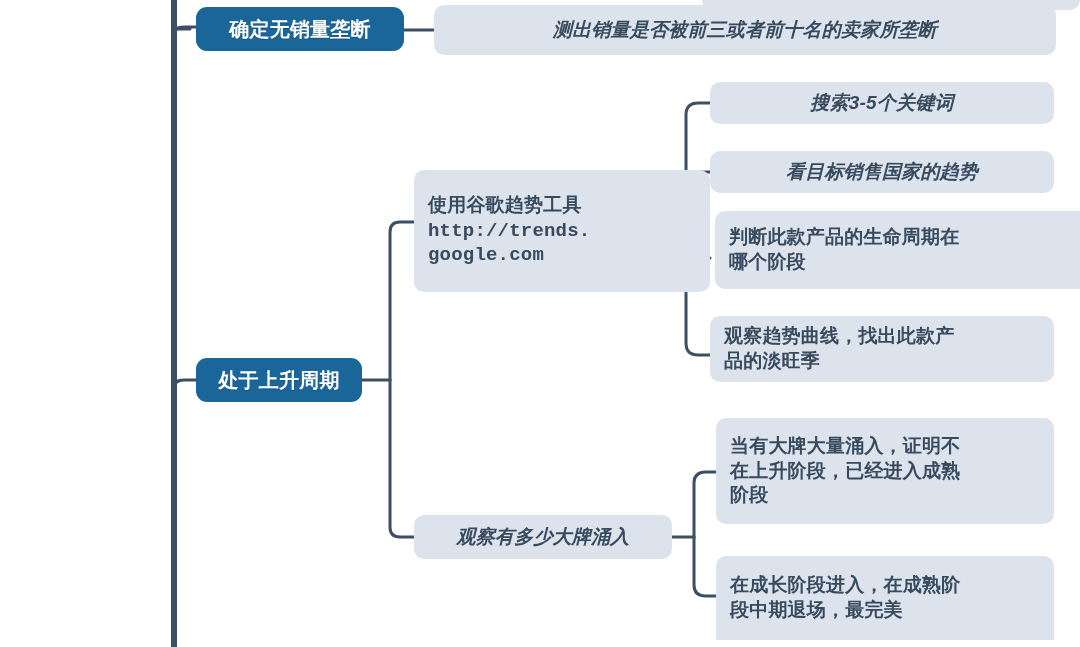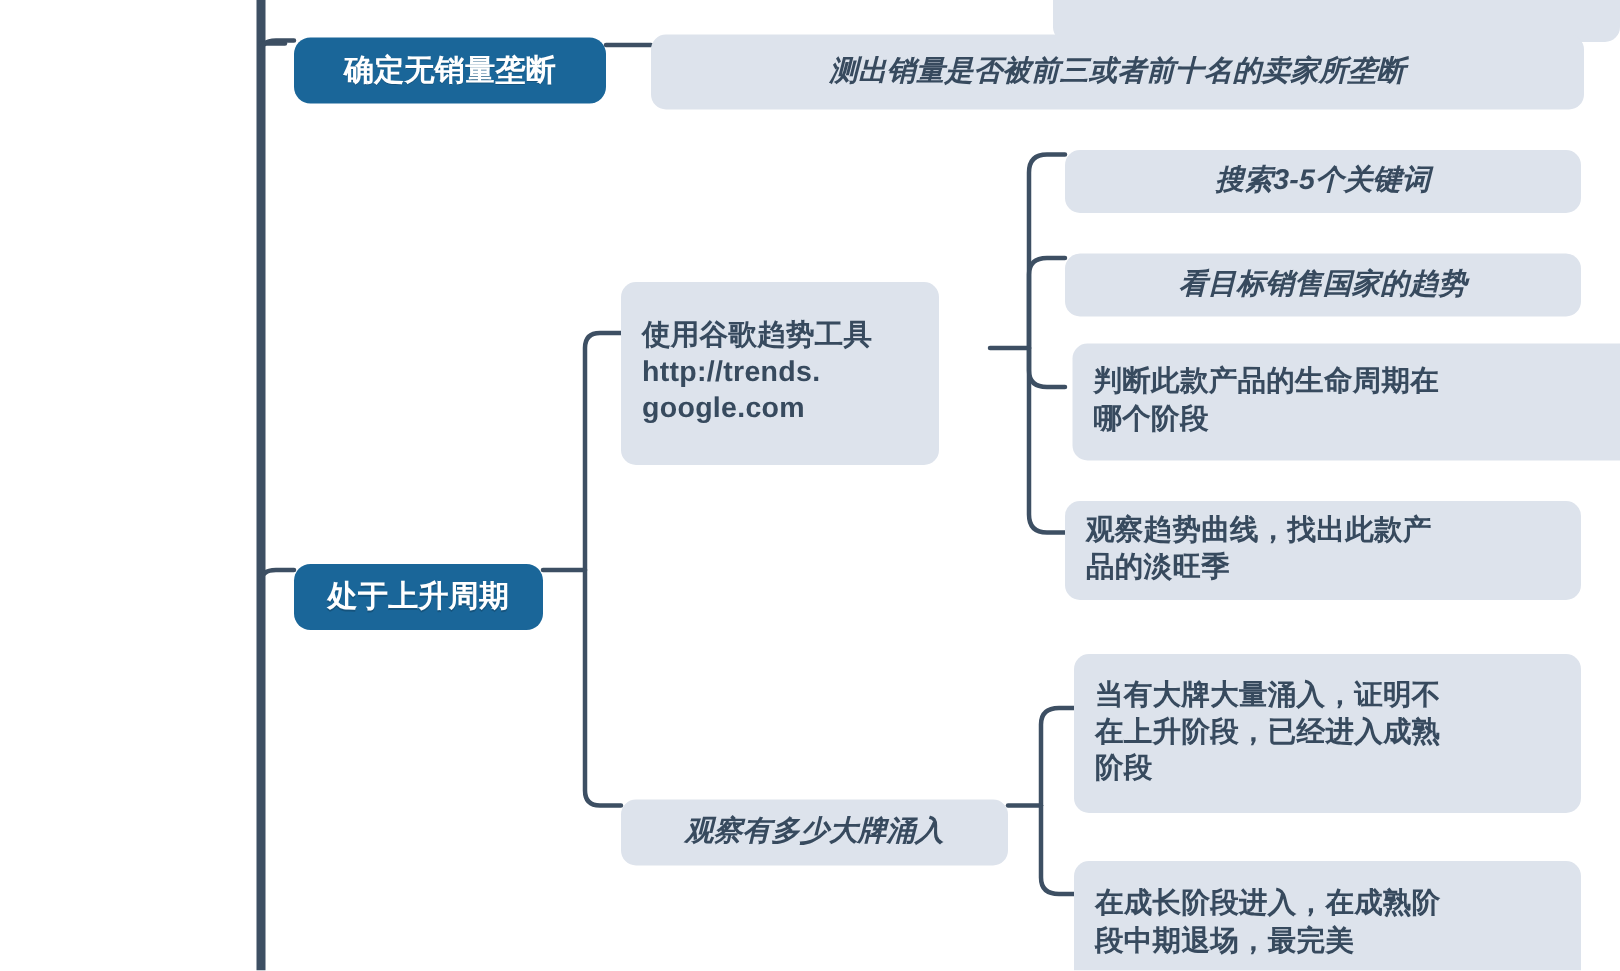--- a/index.html
+++ b/index.html
@@ -26,21 +26,20 @@
   .node {
     position: absolute;
     box-sizing: border-box;
     display: flex;
     align-items: center;
     border-radius: 10px;
     font-weight: bold;
     line-height: 1.30;
     letter-spacing: 0.2px;
     white-space: pre-wrap;
-    margin-top: 18px;
   }
   .node.root {
     background: #1a6699;
     color: #ffffff;
     border-radius: 11px;
     justify-content: center;
     text-align: center;
     font-size: 20px;
     padding: 6px 12px;
     text-shadow: 0 1px 0 rgba(0,0,0,0.18);
@@ -104,21 +103,21 @@
   </svg>
 
   <div class="node leaf center clipped-top" style="left:702px; top:-26px; width:378px; height:36px;"></div>
 
   <div class="node root" style="left:196px; top:7px; width:208px; height:44px;">确定无销量垄断</div>
 
   <div class="node leaf center" style="left:434px; top:5px; width:622px; height:50px;">测出销量是否被前三或者前十名的卖家所垄断</div>
 
   <div class="node root" style="left:196px; top:358px; width:166px; height:44px;">处于上升周期</div>
 
-  <div class="node leaf left" style="left:414px; top:170px; width:212px; height:122px;">使用谷歌趋势工具
+  <div class="node leaf left" style="left:414px; top:170px; width:296px; height:122px;font-family:Liberation Mono, monospace;">使用谷歌趋势工具
 http://trends.
 google.com</div>
 
   <div class="node leaf center" style="left:710px; top:82px; width:344px; height:42px;">搜索3-5个关键词</div>
 
   <div class="node leaf center" style="left:710px; top:151px; width:344px; height:42px;text-align:right;">看目标销售国家的趋势</div>
 
   <div class="node leaf left" style="left:715px; top:211px; width:391px; height:78px;">判断此款产品的生命周期在
 哪个阶段</div>
 

